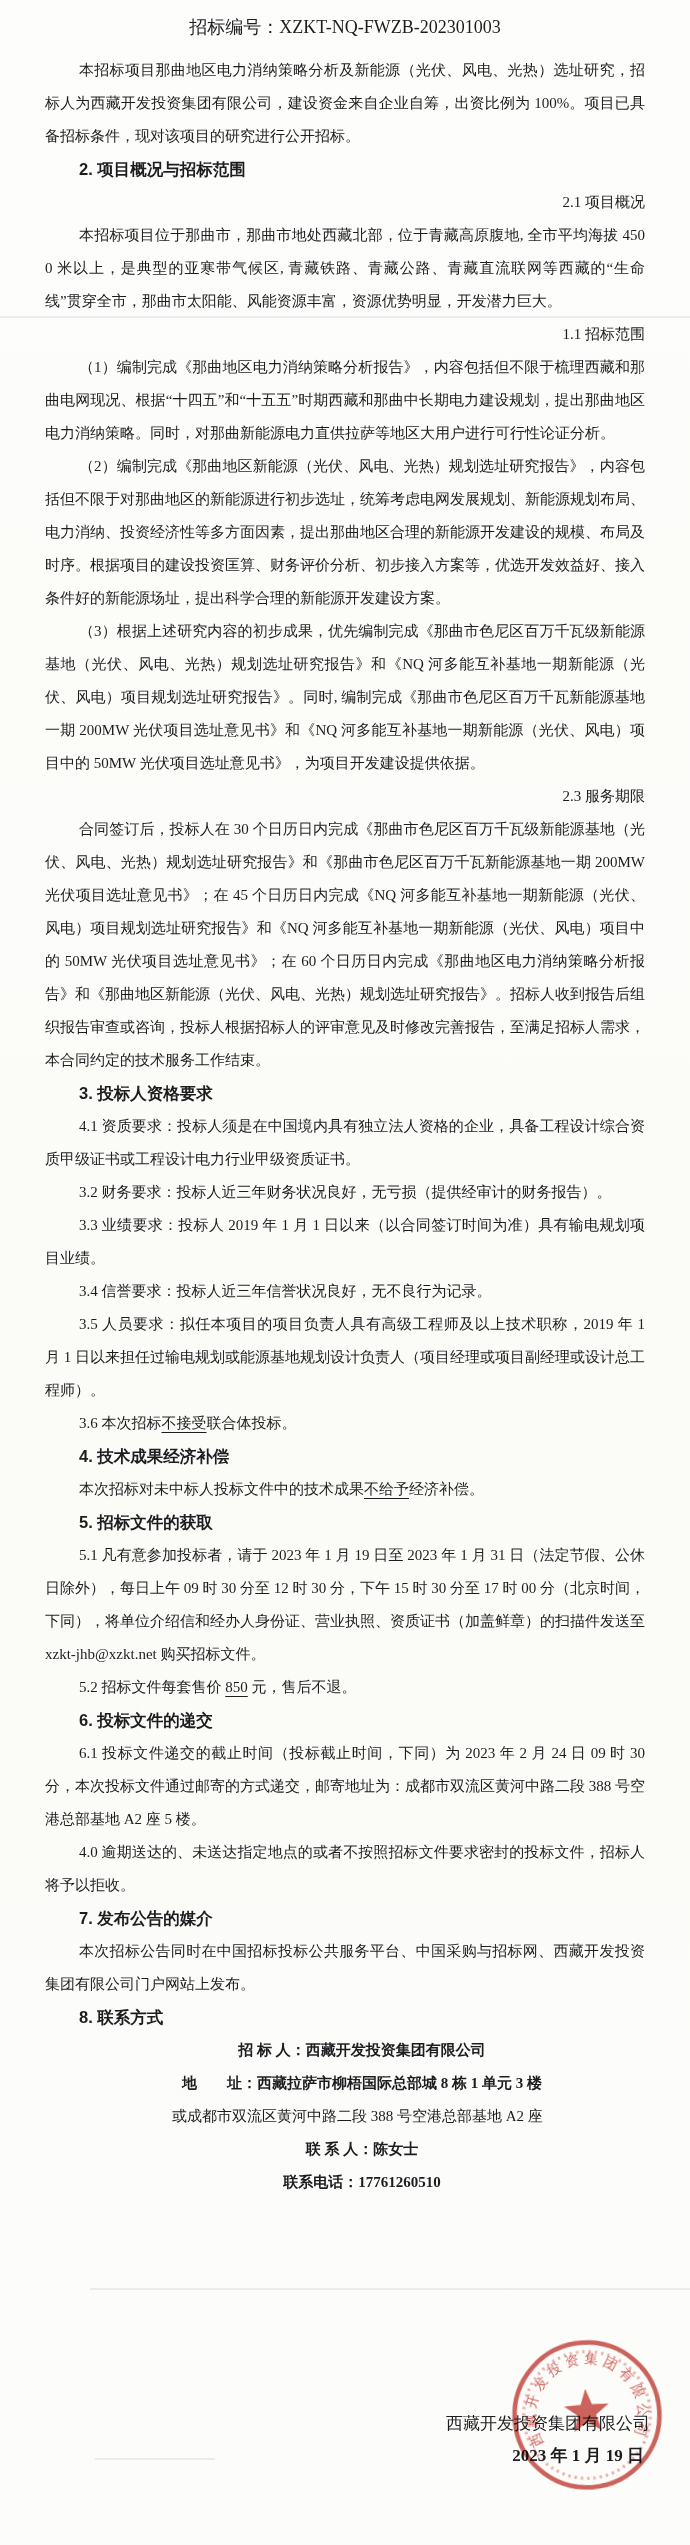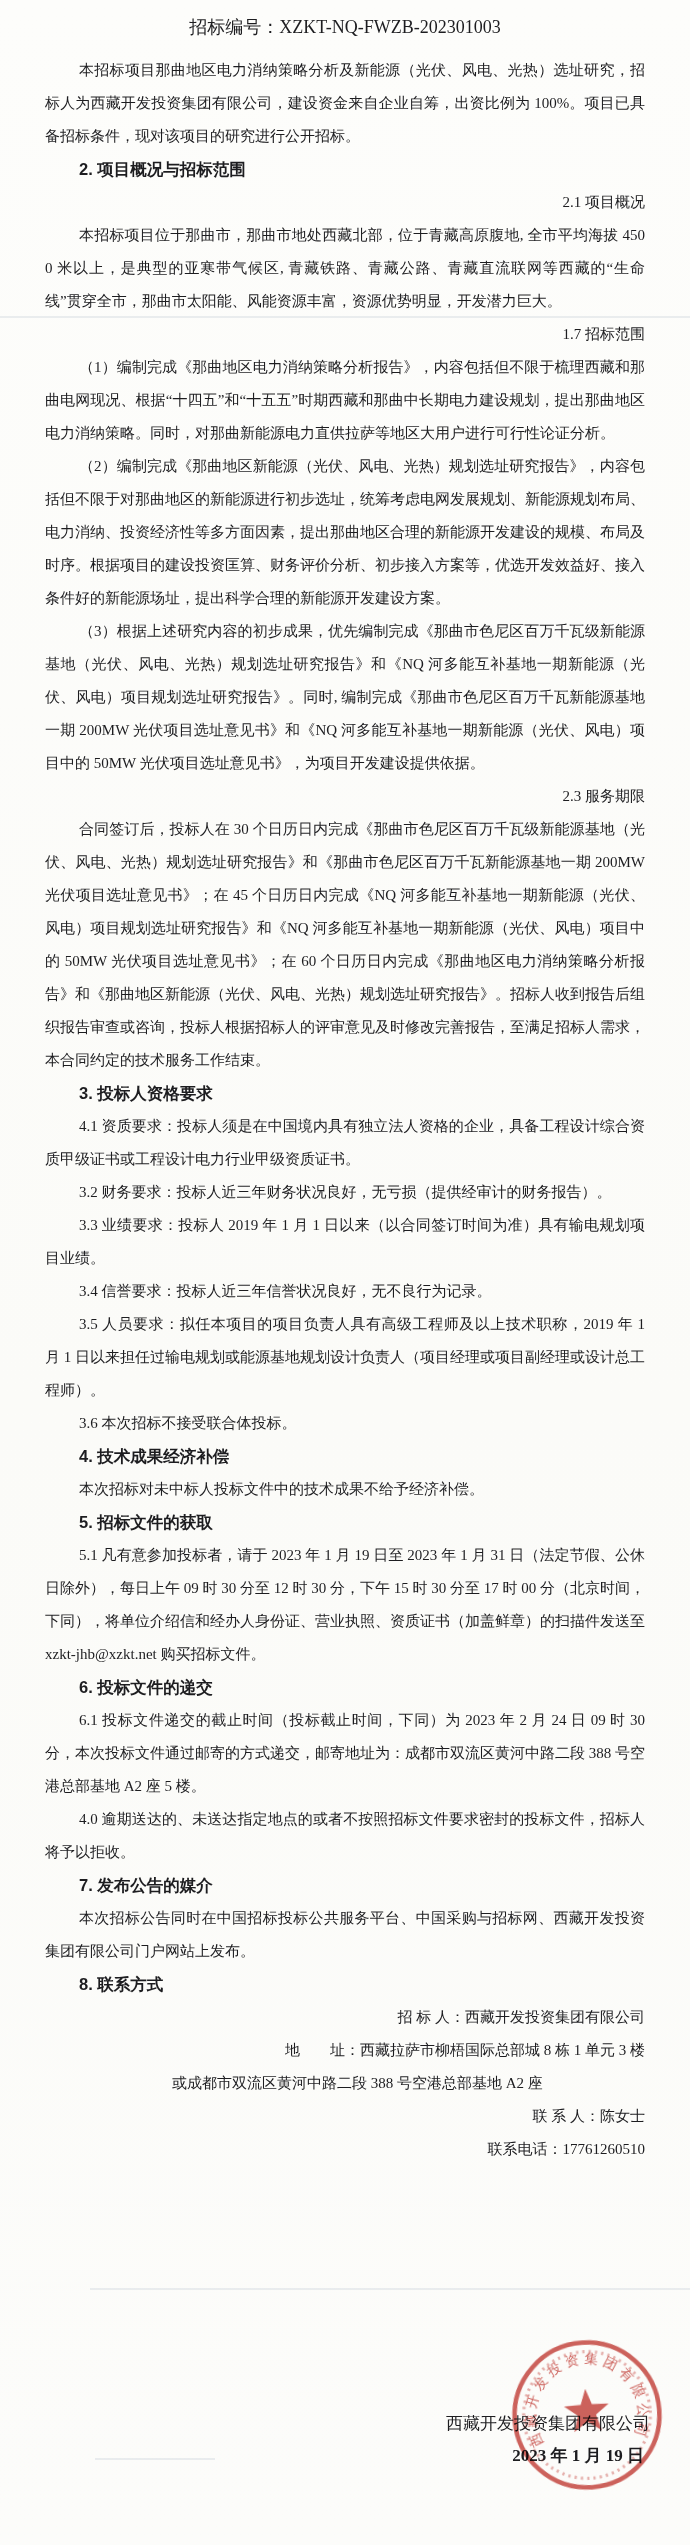--- a/index.html
+++ b/index.html
@@ -9,60 +9,61 @@
     color:#1d1d20;
     font-family:"Liberation Serif","DejaVu Serif",serif;
   }
   .content { padding:12px 45px 0 45px; }
   .doc-title { text-align:center; font-size:18px; line-height:30px; margin:0 0 12px 0; }
   .blk { font-size:15px; line-height:33px; text-align:justify; word-break:break-all; }
   .blk.h  { font-weight:700; padding-left:34px; text-align:left; text-indent:0;
             font-family:"Liberation Sans","DejaVu Sans",sans-serif; font-size:16.5px; }
   .blk.sub { padding-left:34px; text-align:right; }
   .blk.p   { text-indent:34px; }
-  .blk.contact      { padding-left:34px; text-align:right; word-break:keep-all; }
+  .blk.contact      { padding-left:34px; text-align:center; word-break:keep-all;font-weight:bold; }
   .blk.contact-cont { padding-left:127px; text-align:left; word-break:keep-all; }
-  .u { text-underline-offset:4px; text-decoration-thickness:1px; }
+  .u { text-decoration:underline; text-underline-offset:4px; text-decoration-thickness:1px; }
   .artifact { position:absolute; height:2px; background:rgba(150,165,185,.18); pointer-events:none; }
   .signature { position:absolute; top:2408px; right:40px; text-align:right;
                font-size:17px; line-height:32px; }
   .signature .date { padding-right:6px;font-weight:bold; }
   .seal { position:absolute; left:501px; top:2329px; width:172px; height:172px;
           color:#c5403a; opacity:.82; mix-blend-mode:multiply; filter:blur(.3px);
           transform:rotate(-4deg); }
 </style>
 </head>
 <body>
 
 <div class="page">
 
   <div class="content">
     <div class="doc-title">招标编号：XZKT-NQ-FWZB-202301003</div>
     <div id="doc-body">
         <div class="blk p"><span>本招标项目那曲地区电力消纳策略分析及新能源（光伏、风电、光热）选址研究，招标人为西藏开发投资集团有限公司，建设资金来自企业自筹，出资比例为 100%。项目已具备招标条件，现对该项目的研究进行公开招标。</span></div>
         <div class="blk h"><span>2. 项目概况与招标范围</span></div>
         <div class="blk sub"><span>2.1 项目概况</span></div>
         <div class="blk p"><span>本招标项目位于那曲市，那曲市地处西藏北部，位于青藏高原腹地, 全市平均海拔 4500 米以上，是典型的亚寒带气候区, 青藏铁路、青藏公路、青藏直流联网等西藏的“生命线”贯穿全市，那曲市太阳能、风能资源丰富，资源优势明显，开发潜力巨大。</span></div>
-        <div class="blk sub"><span>1.7 招标范围</span></div>
+        <div class="blk sub"><span>1.1 招标范围</span></div>
         <div class="blk p"><span>（1）编制完成《那曲地区电力消纳策略分析报告》，内容包括但不限于梳理西藏和那曲电网现况、根据“十四五”和“十五五”时期西藏和那曲中长期电力建设规划，提出那曲地区电力消纳策略。同时，对那曲新能源电力直供拉萨等地区大用户进行可行性论证分析。</span></div>
         <div class="blk p"><span>（2）编制完成《那曲地区新能源（光伏、风电、光热）规划选址研究报告》，内容包括但不限于对那曲地区的新能源进行初步选址，统筹考虑电网发展规划、新能源规划布局、电力消纳、投资经济性等多方面因素，提出那曲地区合理的新能源开发建设的规模、布局及时序。根据项目的建设投资匡算、财务评价分析、初步接入方案等，优选开发效益好、接入条件好的新能源场址，提出科学合理的新能源开发建设方案。</span></div>
         <div class="blk p"><span>（3）根据上述研究内容的初步成果，优先编制完成《那曲市色尼区百万千瓦级新能源基地（光伏、风电、光热）规划选址研究报告》和《NQ 河多能互补基地一期新能源（光伏、风电）项目规划选址研究报告》。同时, 编制完成《那曲市色尼区百万千瓦新能源基地一期 200MW 光伏项目选址意见书》和《NQ 河多能互补基地一期新能源（光伏、风电）项目中的 50MW 光伏项目选址意见书》，为项目开发建设提供依据。</span></div>
         <div class="blk sub"><span>2.3 服务期限</span></div>
         <div class="blk p"><span>合同签订后，投标人在 30 个日历日内完成《那曲市色尼区百万千瓦级新能源基地（光伏、风电、光热）规划选址研究报告》和《那曲市色尼区百万千瓦新能源基地一期 200MW 光伏项目选址意见书》；在 45 个日历日内完成《NQ 河多能互补基地一期新能源（光伏、风电）项目规划选址研究报告》和《NQ 河多能互补基地一期新能源（光伏、风电）项目中的 50MW 光伏项目选址意见书》；在 60 个日历日内完成《那曲地区电力消纳策略分析报告》和《那曲地区新能源（光伏、风电、光热）规划选址研究报告》。招标人收到报告后组织报告审查或咨询，投标人根据招标人的评审意见及时修改完善报告，至满足招标人需求，本合同约定的技术服务工作结束。</span></div>
         <div class="blk h"><span>3. 投标人资格要求</span></div>
         <div class="blk p"><span>4.1 资质要求：投标人须是在中国境内具有独立法人资格的企业，具备工程设计综合资质甲级证书或工程设计电力行业甲级资质证书。</span></div>
         <div class="blk p"><span>3.2 财务要求：投标人近三年财务状况良好，无亏损（提供经审计的财务报告）。</span></div>
         <div class="blk p"><span>3.3 业绩要求：投标人 2019 年 1 月 1 日以来（以合同签订时间为准）具有输电规划项目业绩。</span></div>
         <div class="blk p"><span>3.4 信誉要求：投标人近三年信誉状况良好，无不良行为记录。</span></div>
         <div class="blk p"><span>3.5 人员要求：拟任本项目的项目负责人具有高级工程师及以上技术职称，2019 年 1 月 1 日以来担任过输电规划或能源基地规划设计负责人（项目经理或项目副经理或设计总工程师）。</span></div>
         <div class="blk p"><span>3.6 本次招标</span><span class="u">不接受</span><span>联合体投标。</span></div>
         <div class="blk h"><span>4. 技术成果经济补偿</span></div>
         <div class="blk p"><span>本次招标对未中标人投标文件中的技术成果</span><span class="u">不给予</span><span>经济补偿。</span></div>
         <div class="blk h"><span>5. 招标文件的获取</span></div>
         <div class="blk p"><span>5.1 凡有意参加投标者，请于 2023 年 1 月 19 日至 2023 年 1 月 31 日（法定节假、公休日除外），每日上午 09 时 30 分至 12 时 30 分，下午 15 时 30 分至 17 时 00 分（北京时间，下同），将单位介绍信和经办人身份证、营业执照、资质证书（加盖鲜章）的扫描件发送至 xzkt-jhb@xzkt.net 购买招标文件。</span></div>
+        <div class="blk p"><span>5.2 招标文件每套售价 </span><span class="u">850</span><span> 元，售后不退。</span></div>
         <div class="blk h"><span>6. 投标文件的递交</span></div>
         <div class="blk p"><span>6.1 投标文件递交的截止时间（投标截止时间，下同）为 2023 年 2 月 24 日 09 时 30 分，本次投标文件通过邮寄的方式递交，邮寄地址为：成都市双流区黄河中路二段 388 号空港总部基地 A2 座 5 楼。</span></div>
         <div class="blk p"><span>4.0 逾期送达的、未送达指定地点的或者不按照招标文件要求密封的投标文件，招标人将予以拒收。</span></div>
         <div class="blk h"><span>7. 发布公告的媒介</span></div>
         <div class="blk p"><span>本次招标公告同时在中国招标投标公共服务平台、中国采购与招标网、西藏开发投资集团有限公司门户网站上发布。</span></div>
         <div class="blk h"><span>8. 联系方式</span></div>
         <div class="blk contact"><span>招 标 人：西藏开发投资集团有限公司</span></div>
         <div class="blk contact"><span>地　　址：西藏拉萨市柳梧国际总部城 8 栋 1 单元 3 楼</span></div>
         <div class="blk contact-cont"><span>或成都市双流区黄河中路二段 388 号空港总部基地 A2 座</span></div>
         <div class="blk contact"><span>联 系 人：陈女士</span></div>

